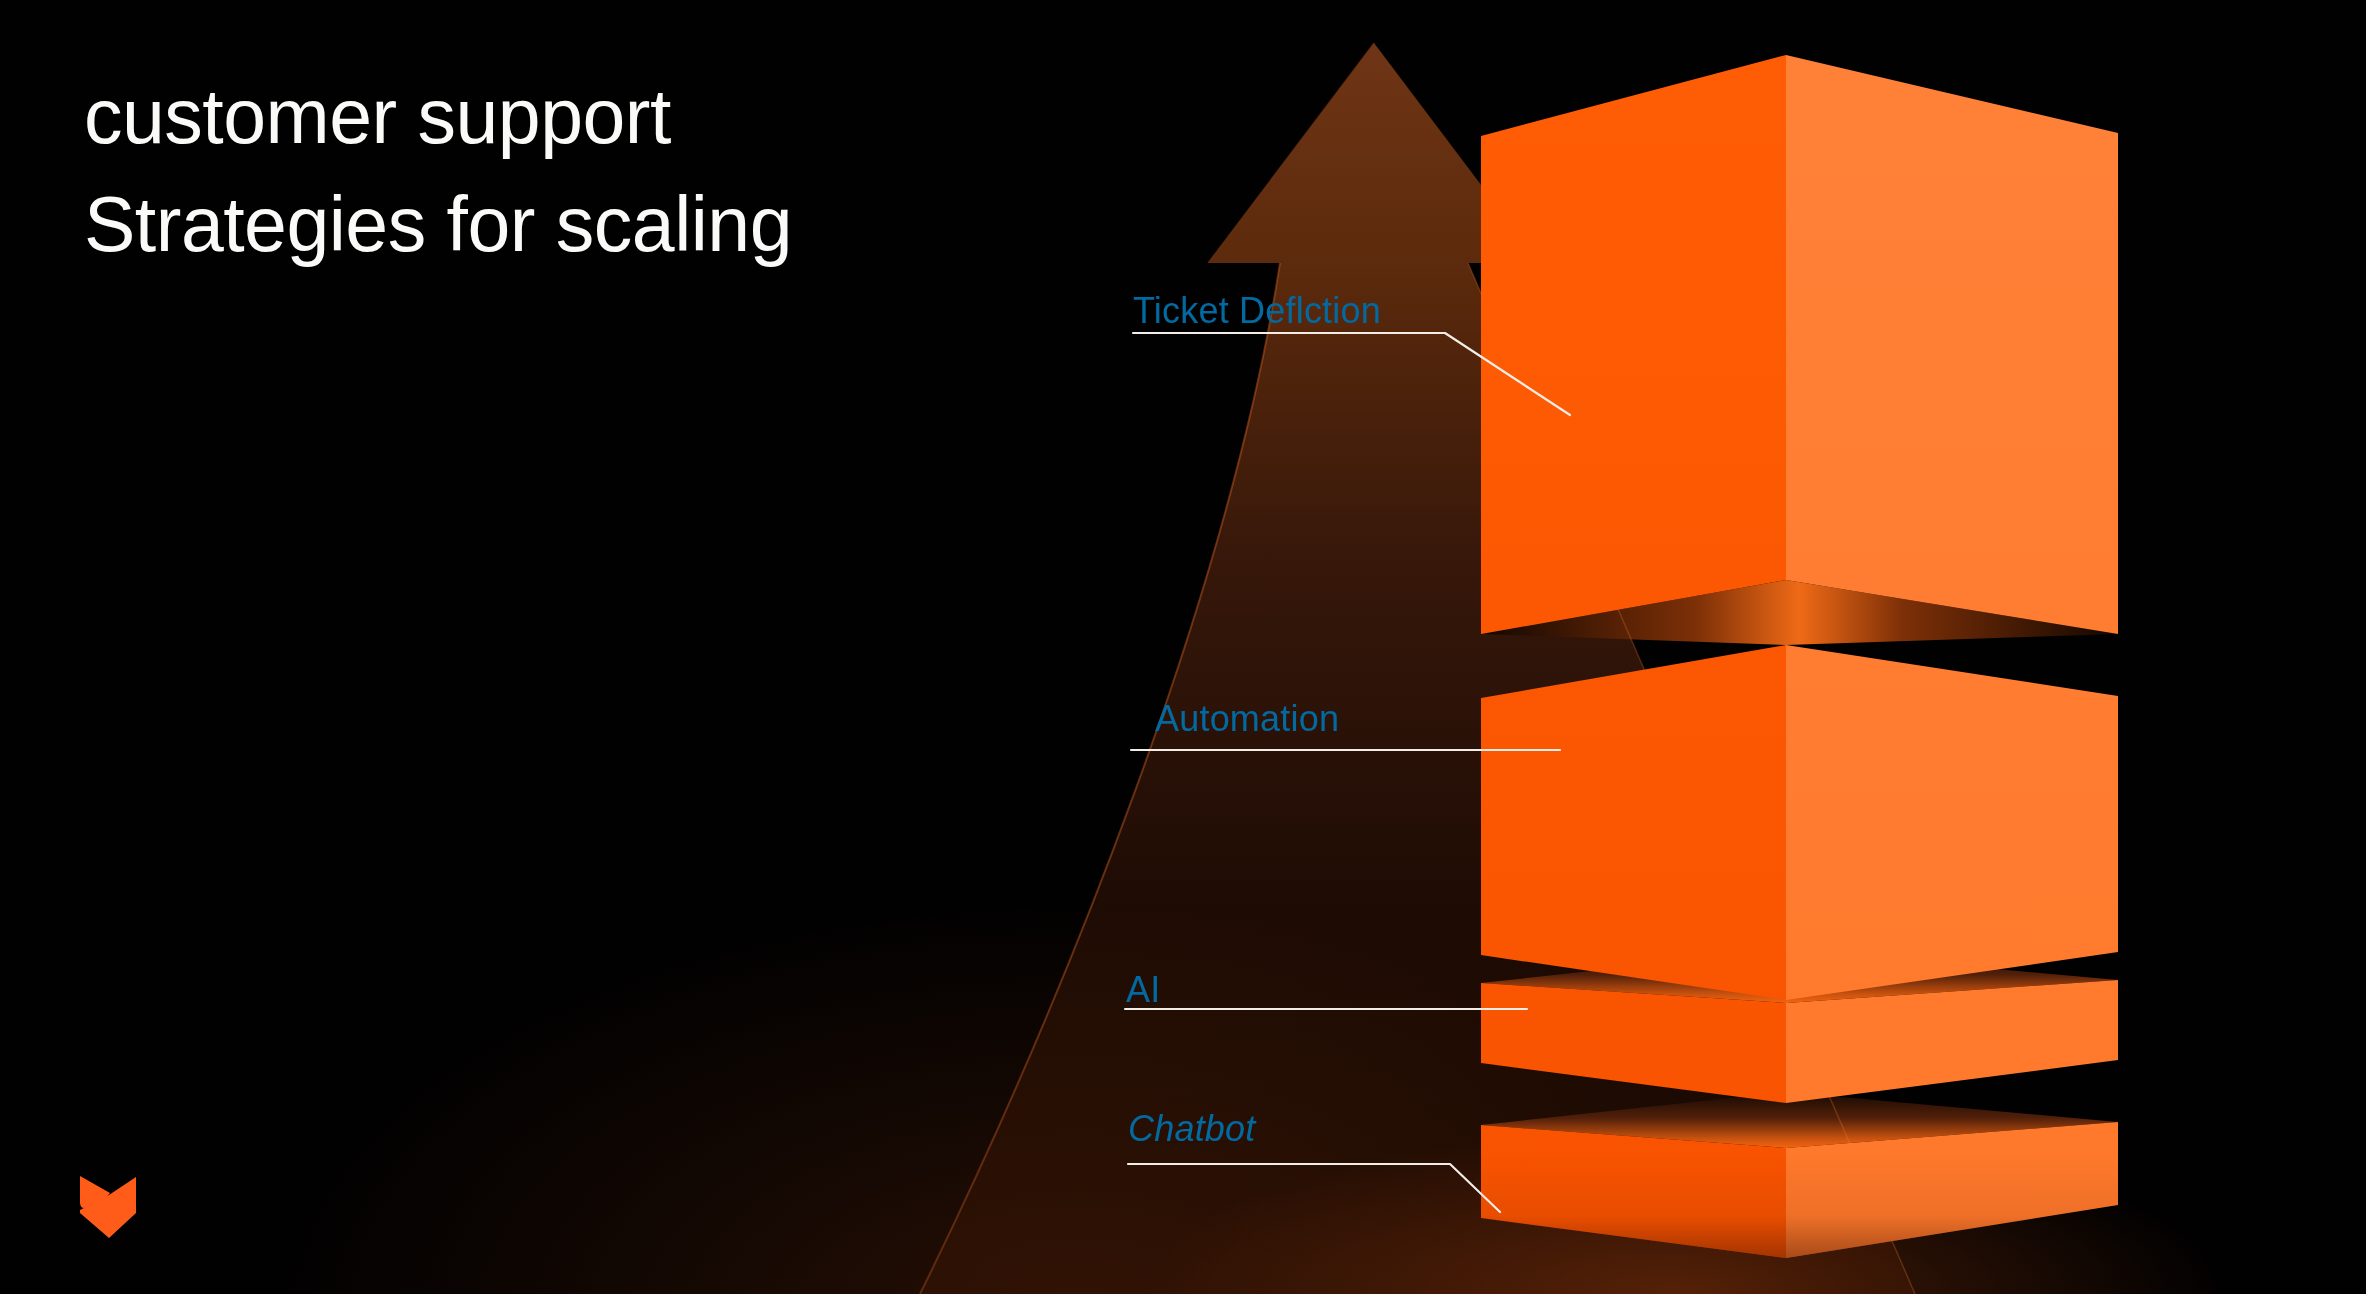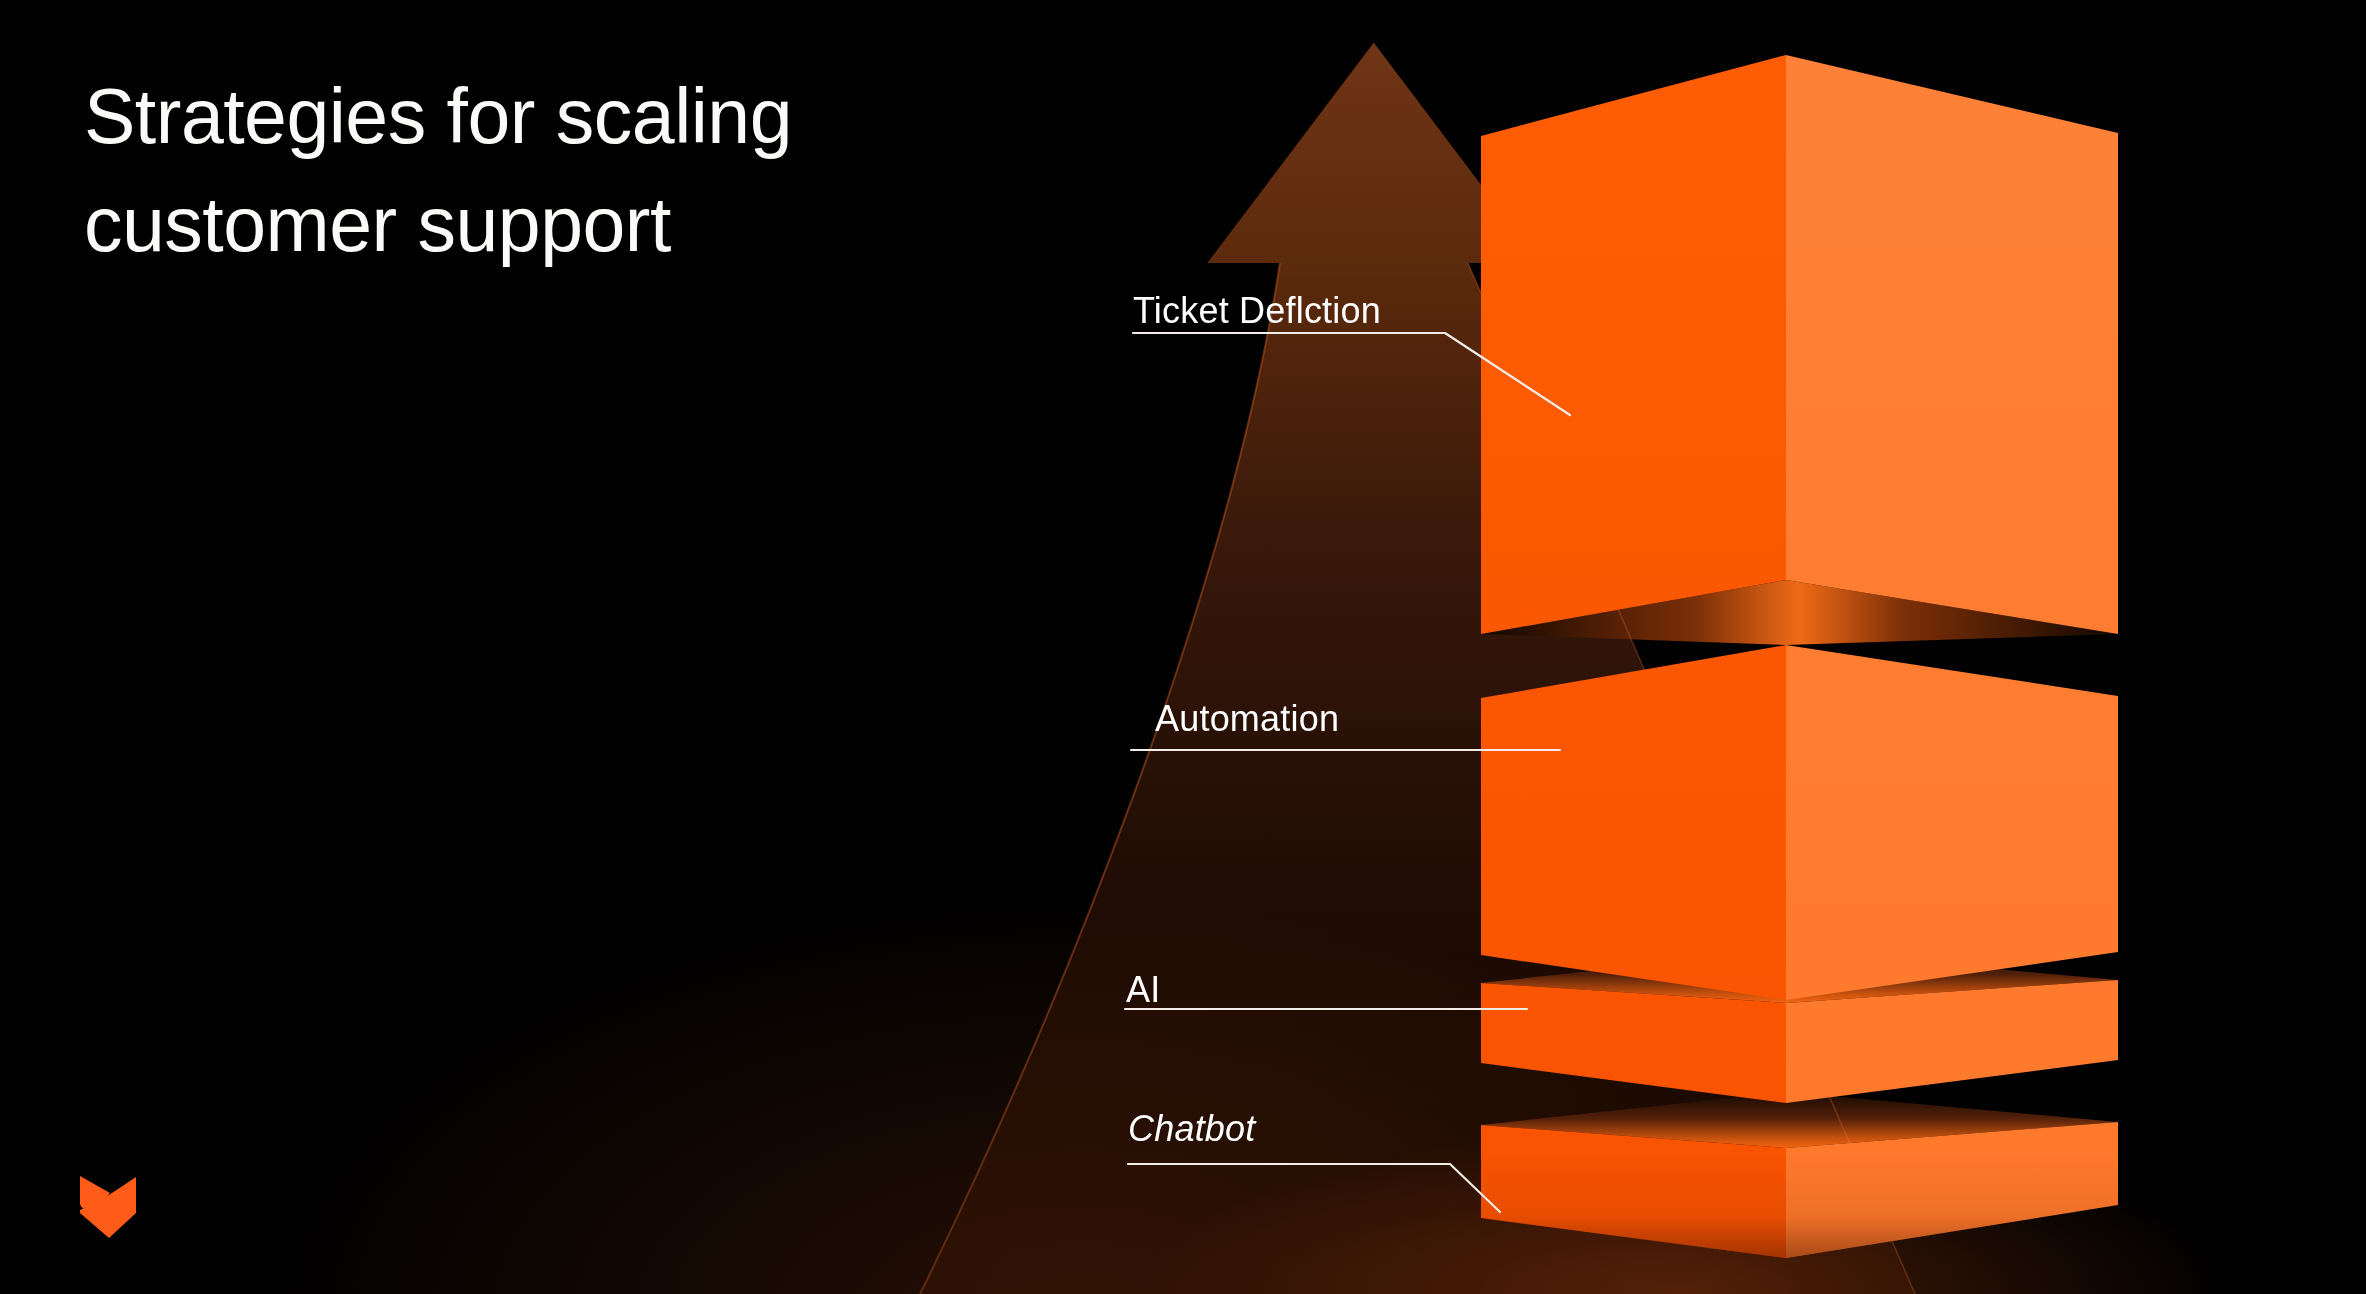--- a/index.html
+++ b/index.html
@@ -25,21 +25,21 @@
     color: #fafaf8;
     font-size: 77px;
     font-weight: 500;
     letter-spacing: -0.5px;
     line-height: 108px;
   }
   .title span { display: block; }
   .layer-label {
     position: absolute;
     z-index: 3;
-    color: #ffffff;
+    color: #0369a1;
     font-size: 36px;
     font-weight: 400;
     letter-spacing: 0.2px;
     white-space: nowrap;
   }
   #label-ticket     { left: 1133px; top: 290px; }
   #label-automation { left: 1155px; top: 698px; }
   #label-ai         { left: 1126px; top: 969px; }
   #label-chatbot    { left: 1128px; top: 1108px; font-style: italic; }
 </style>
@@ -144,22 +144,22 @@
       <polyline points="1128,1164 1450,1164 1500,1212"></polyline>
     </g>
 
     <g transform="translate(60,1160)" fill="#ff5c19">
       <path d="M 20,16 L 50,33 L 46,38 L 28,47 Q 20.5,50.5 20,43 Z"></path>
       <path d="M 20,50 L 49,35 L 76,17 L 76,53 L 49,78 L 20,53 Z"></path>
     </g>
   </svg>
 
   <div class="title">
+    <span>customer support</span>
     <span>Strategies for scaling</span>
-    <span>customer support</span>
   </div>
 
   <div class="layer-label" id="label-ticket">Ticket Deflction</div>
   <div class="layer-label" id="label-automation">Automation</div>
   <div class="layer-label" id="label-ai">AI</div>
   <div class="layer-label" id="label-chatbot">Chatbot</div>
 
 </div>
 
 </body></html>

